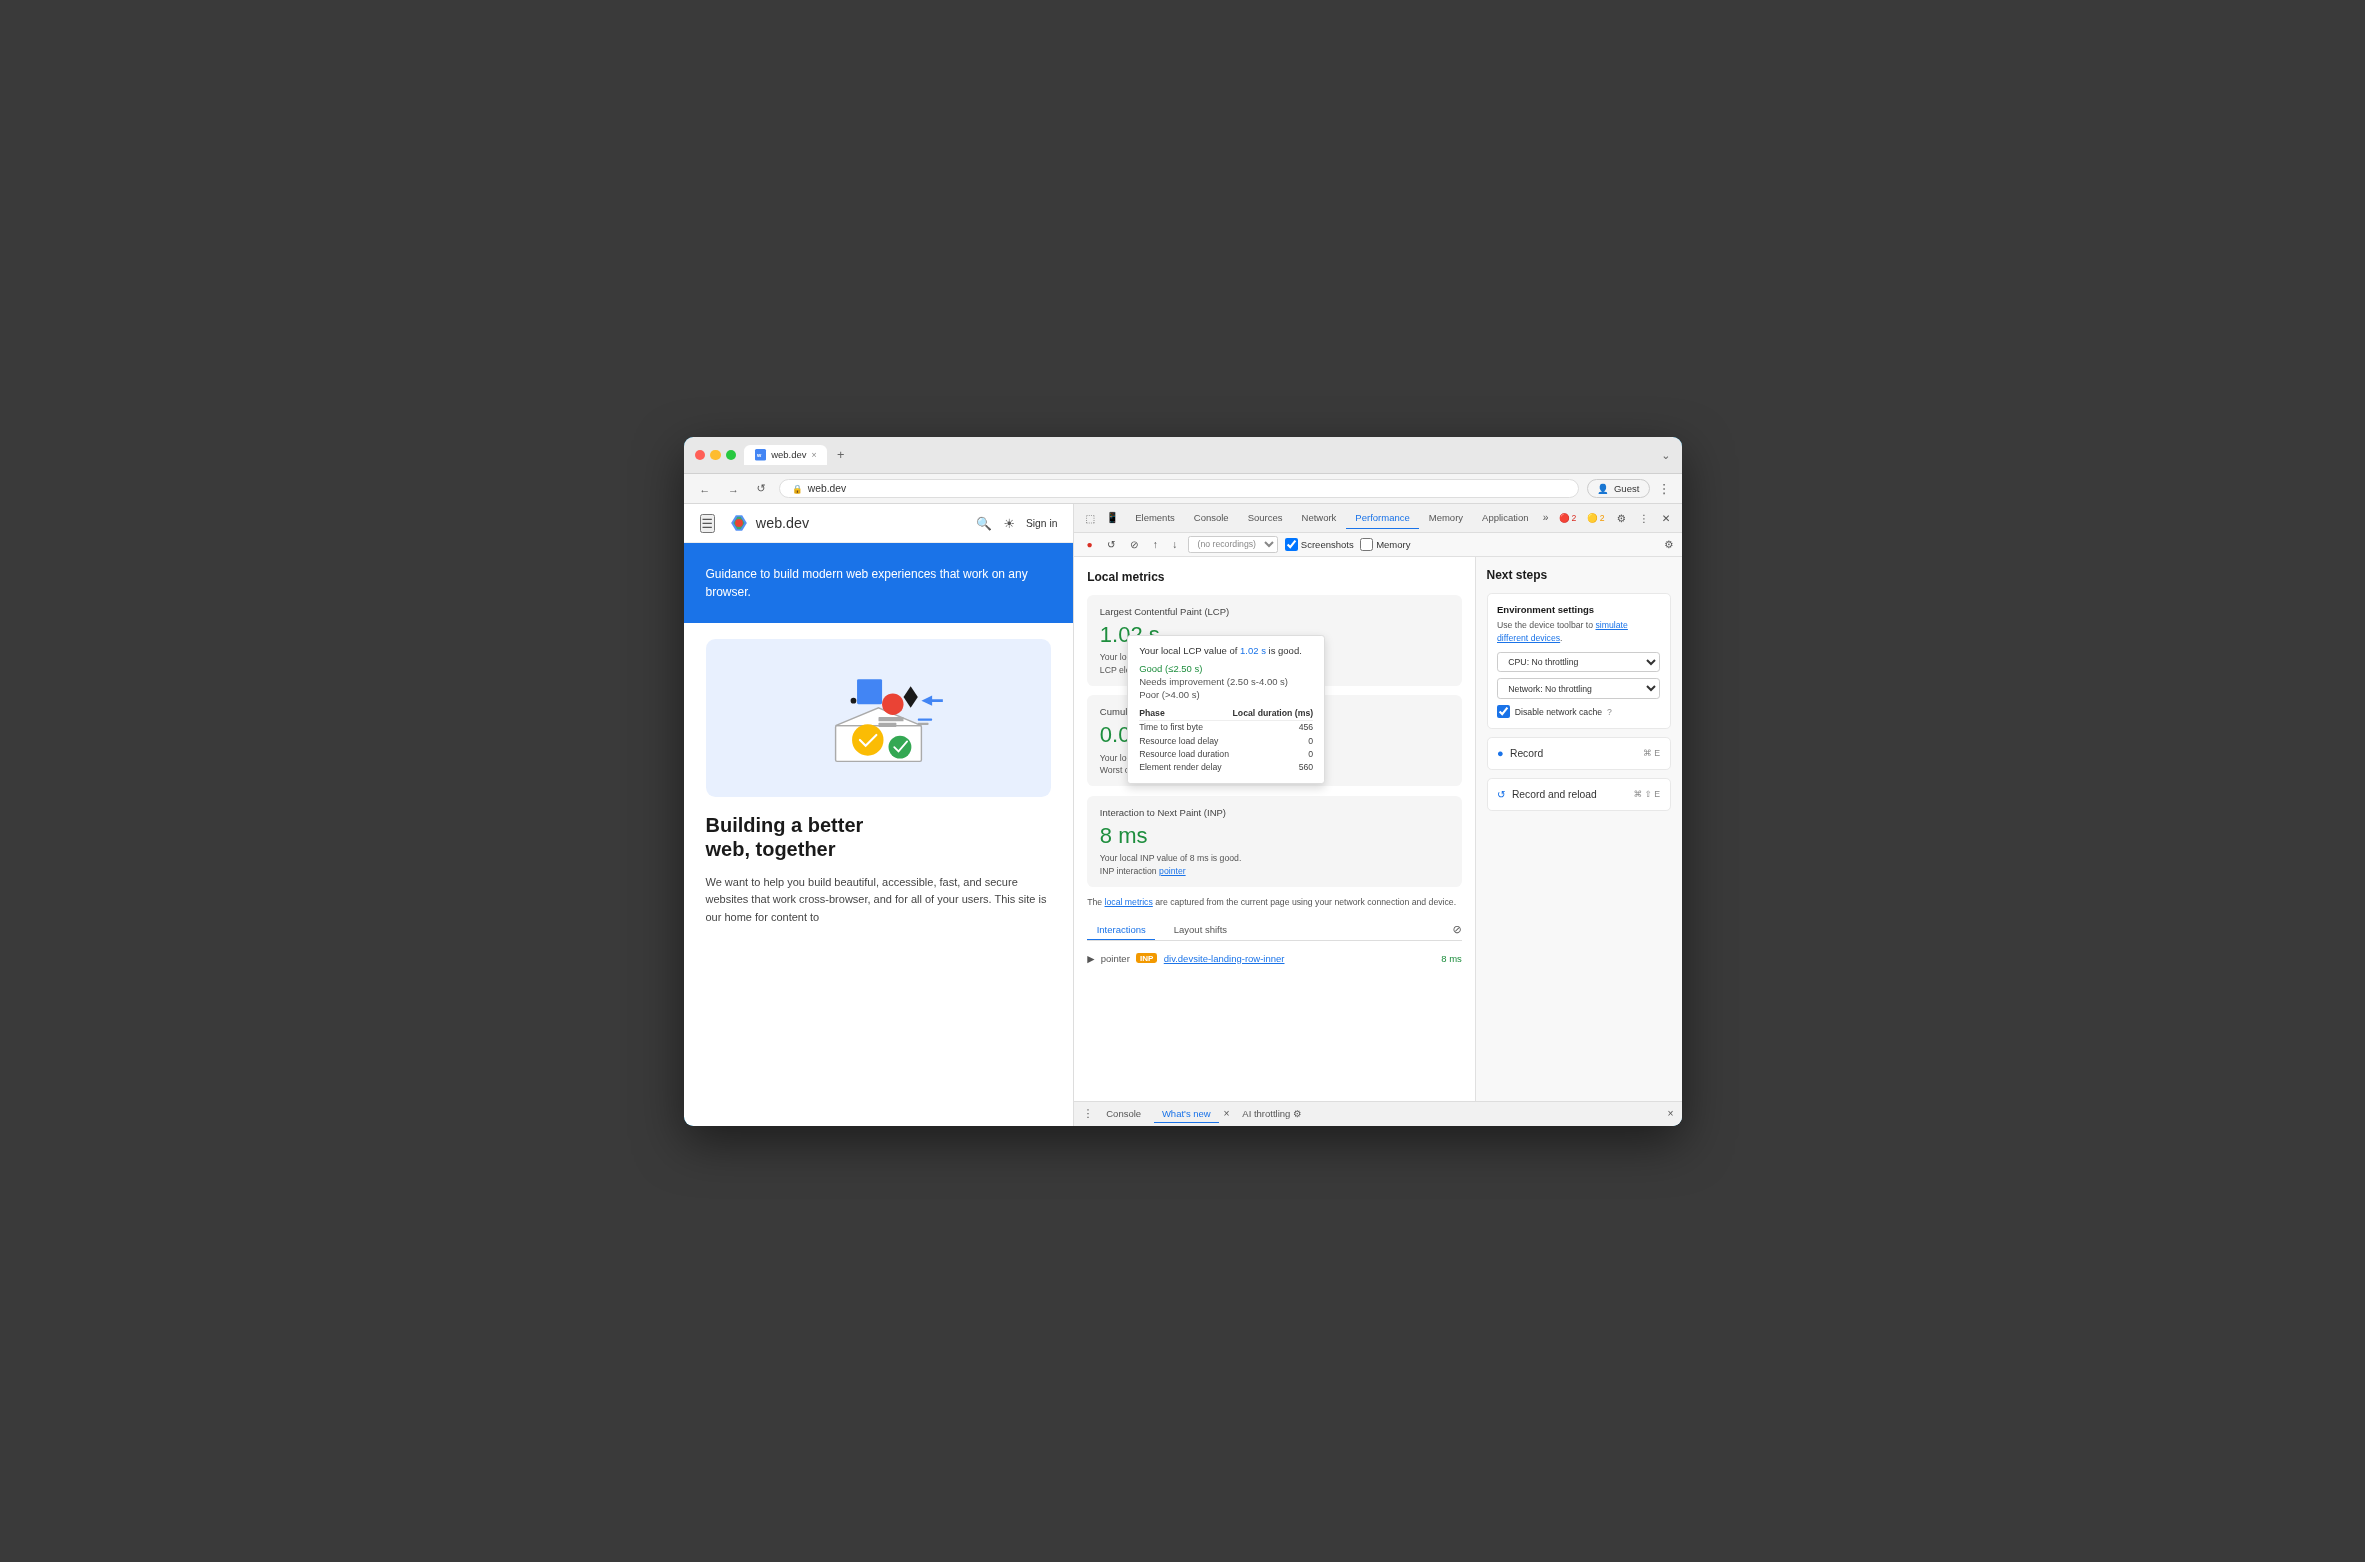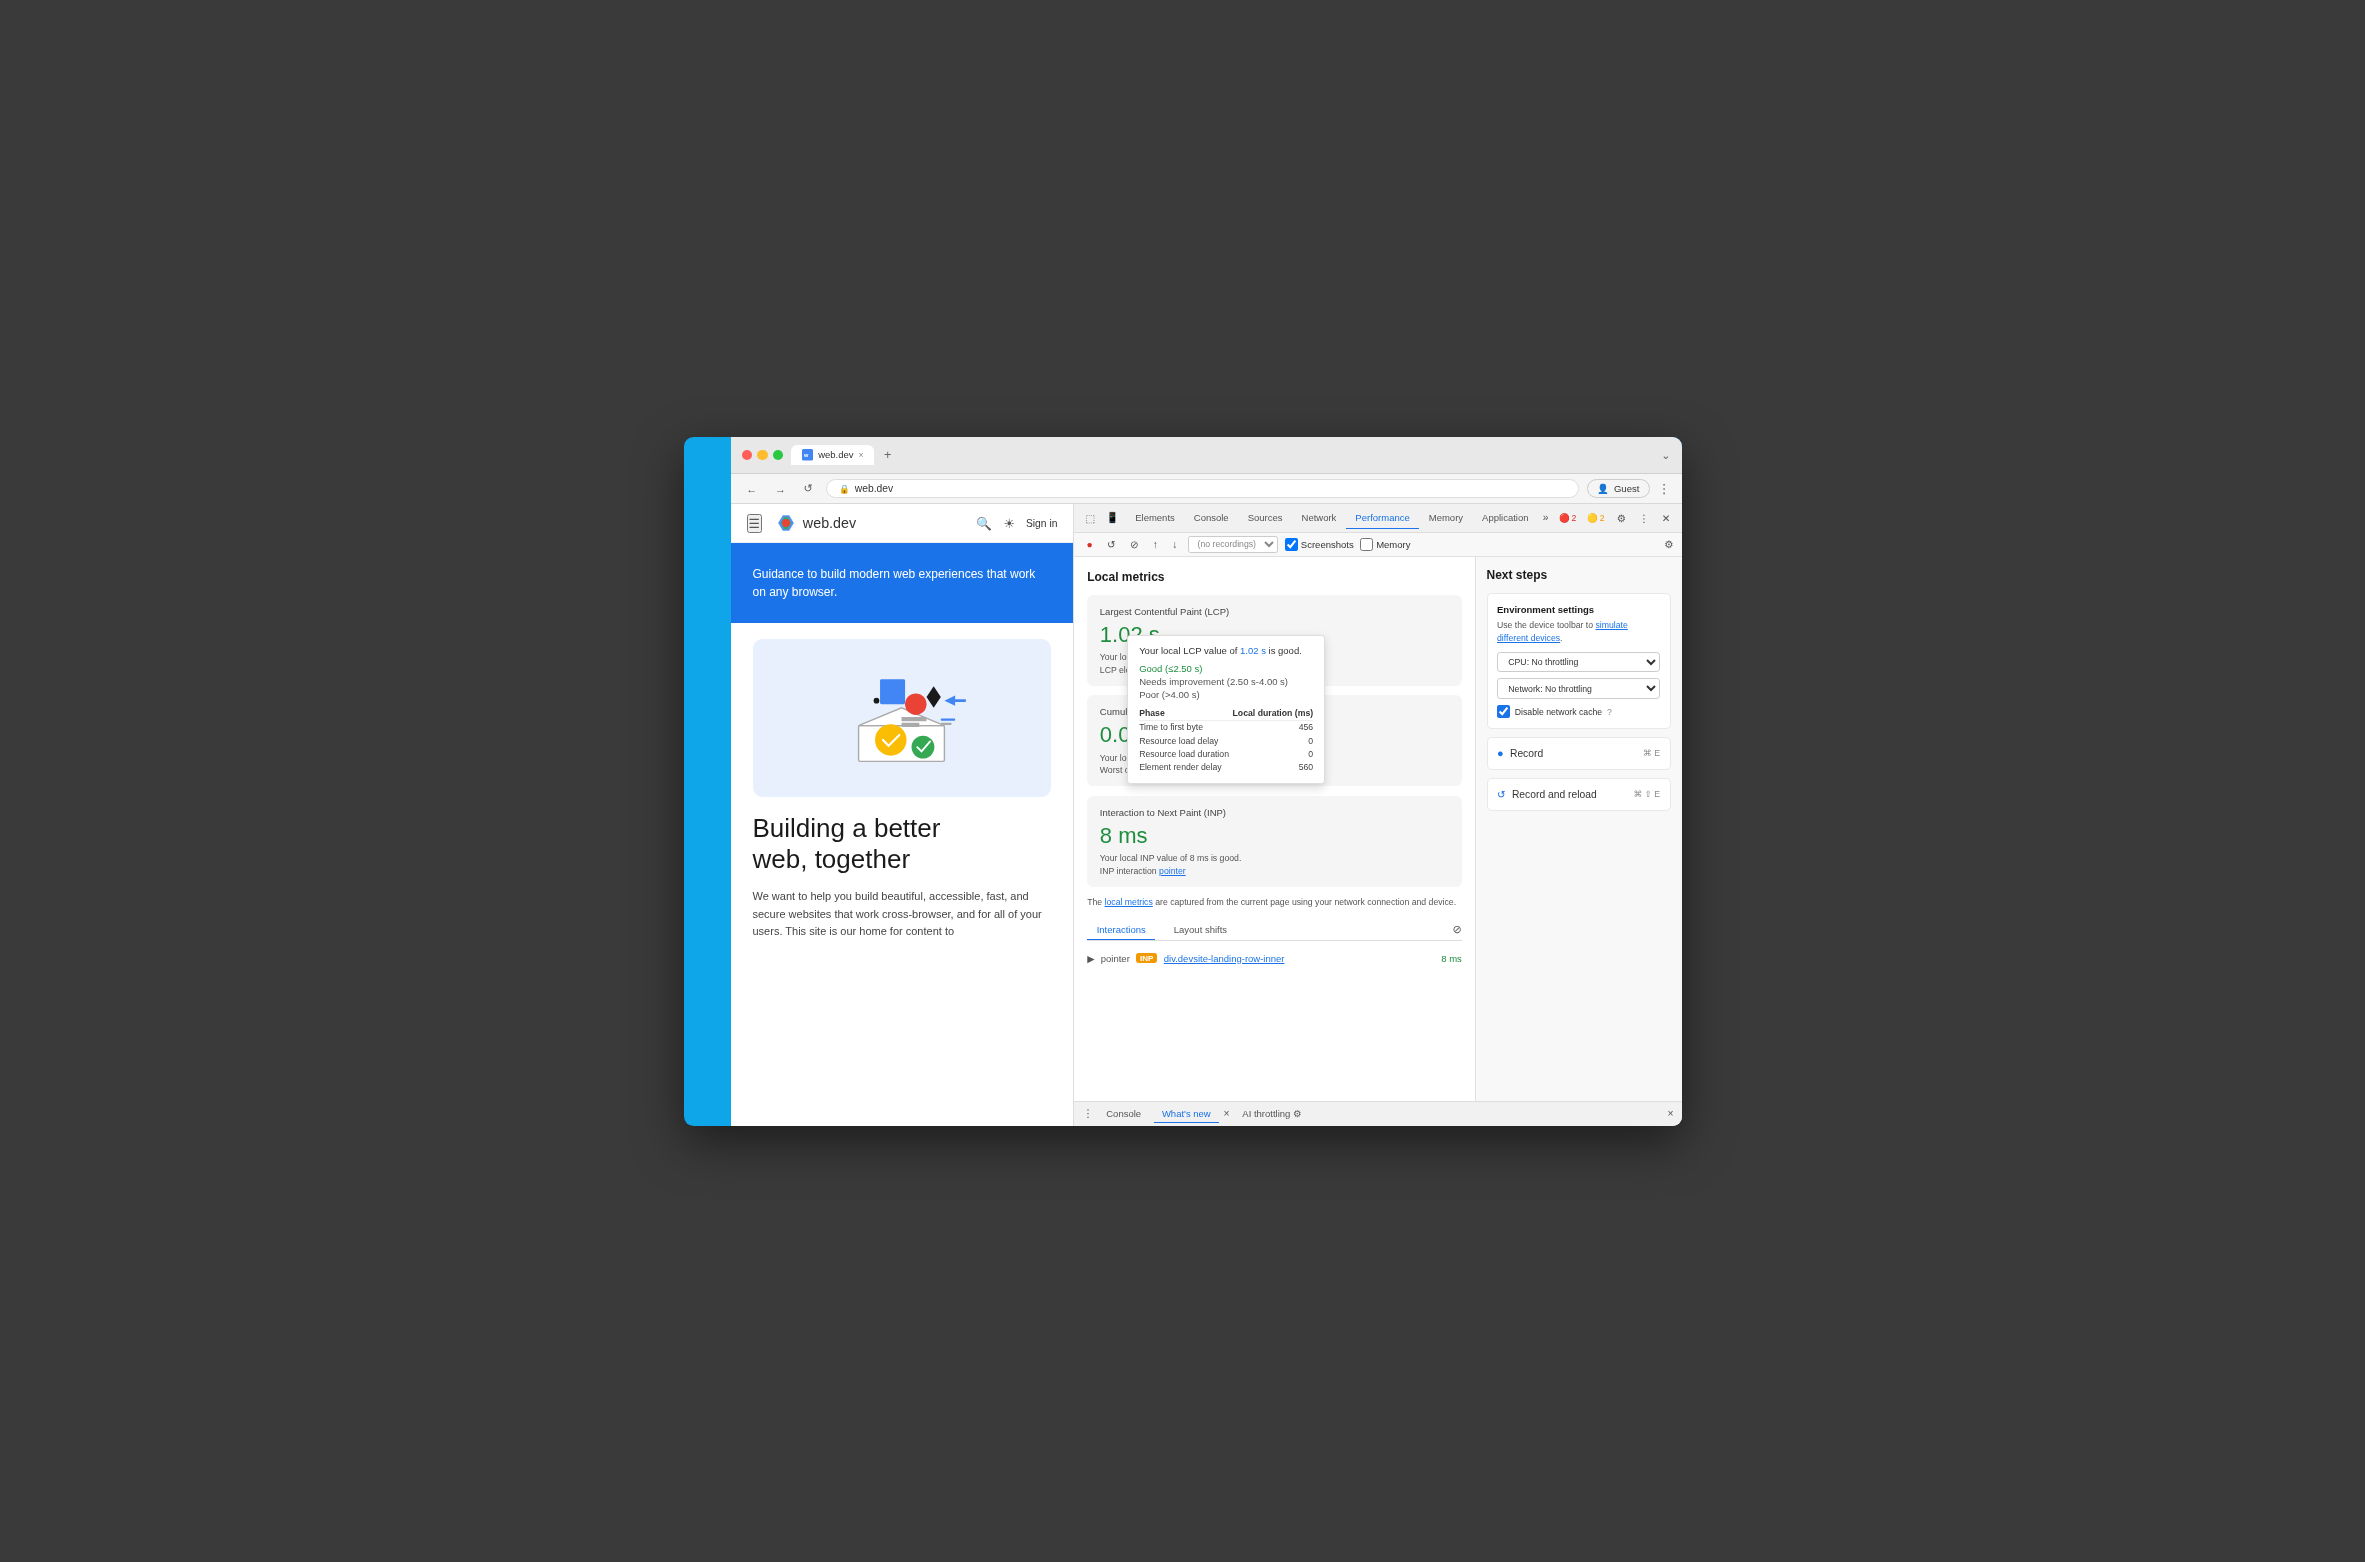--- a/index.html
+++ b/index.html
@@ -7,21 +7,20 @@
     
     .browser-window {
       width: 998px;
       height: 689px;
       background: #0ea5e9;
       border-radius: 9.5px;
       overflow: hidden;
       box-shadow: 0 16px 48px rgba(0,0,0,0.5);
       display: flex;
       flex-direction: column;
-      padding-left: 47px;
     }
 
     
     .title-bar {
       background: #e8e8e8;
       padding: 8px 11px;
       display: flex;
       align-items: center;
       gap: 8px;
       border-bottom: 0.8px solid #d0d0d0;
@@ -129,22 +128,22 @@
       margin: 16px 22px;
       border-radius: 9.5px;
       display: flex;
       align-items: center;
       justify-content: center;
       overflow: hidden;
     }
 
     .site-heading {
       padding: 0 22px 12.7px;
-      font-size: 26px;
-      font-weight: 400;
+      font-size: 20px;
+      font-weight: 700;
       line-height: 1.2;
       color: #1a1a1a;
     }
 
     .site-body-text {
       padding: 0 22px;
       font-size: 11px;
       line-height: 1.6;
       color: #444;
     }

